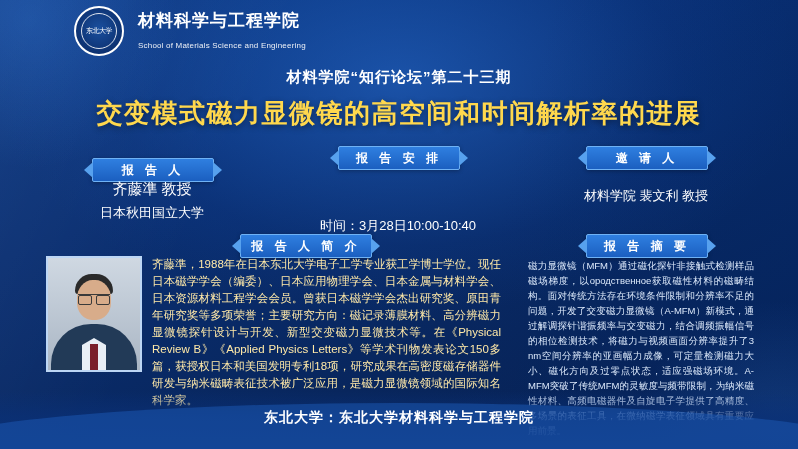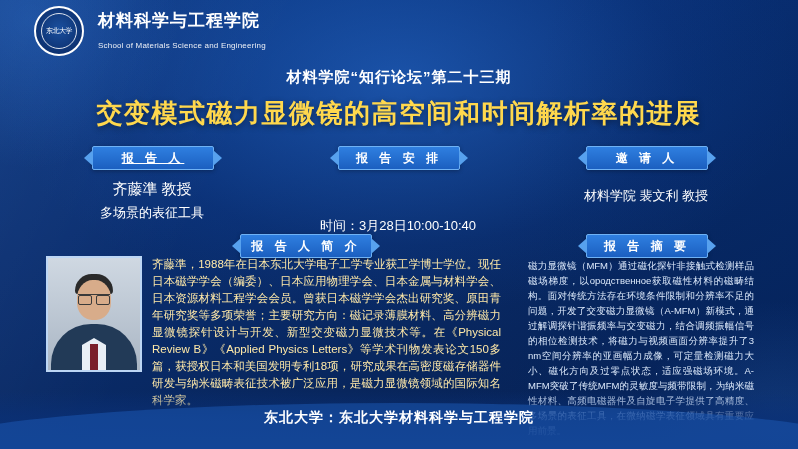--- a/index.html
+++ b/index.html
@@ -39,21 +39,21 @@
   .corner-glow.br { right: -130px; bottom: -150px; }
 
   
   .header {
     position: absolute;
     left: 0; top: 0;
     width: 798px;
     height: 62px;
     display: flex;
     align-items: center;
-    padding-left: 34px;
+    padding-left: 74px;
     box-sizing: border-box;
   }
   .logo {
     width: 46px; height: 46px;
     border-radius: 50%;
     border: 2px solid #ffffff;
     display: flex;
     align-items: center;
     justify-content: center;
     background: radial-gradient(circle at 50% 45%, #1a4f9e 0%, #0d3272 70%);
@@ -139,21 +139,21 @@
   }
   .ribbon::before {
     left: -9px;
     border-right: 9px solid #57a1ee;
   }
   .ribbon::after {
     right: -9px;
     border-left: 9px solid #57a1ee;
   }
 
-  .rb-speaker { left: 92px;  top: 146px; width: 120px; text-decoration: underline; }
+  .rb-speaker { left: 92px;  top: 158px; width: 120px; }
   .rb-sched   { left: 338px; top: 146px; width: 120px; }
   .rb-invite  { left: 586px; top: 146px; width: 120px; }
   .rb-bio     { left: 240px; top: 234px; width: 130px; }
   .rb-abs     { left: 586px; top: 234px; width: 120px; }
 
   
   .col-text {
     position: absolute;
     text-align: center;
     color: #ffffff;
@@ -332,21 +332,21 @@
   <div class="main-title">交变模式磁力显微镜的高空间和时间解析率的进展</div>
 
   <div class="ribbon rb-speaker">报 告 人</div>
   <div class="ribbon rb-sched">报 告 安 排</div>
   <div class="ribbon rb-invite">邀 请 人</div>
   <div class="ribbon rb-bio">报 告 人 简 介</div>
   <div class="ribbon rb-abs">报 告 摘 要</div>
 
   <div class="col-text speaker-col">
     <div class="speaker-name">齐藤準 教授</div>
-    <div class="speaker-affil">多场景的表征工具</div>
+    <div class="speaker-affil">日本秋田国立大学</div>
   </div>
 
   <div class="col-text sched-col">
     <div class="sched-line">时间：3月28日10:00-10:40</div>
   </div>
 
   <div class="col-text invite-col">
     <div class="invite-line">材料学院 裴文利 教授</div>
   </div>
 

